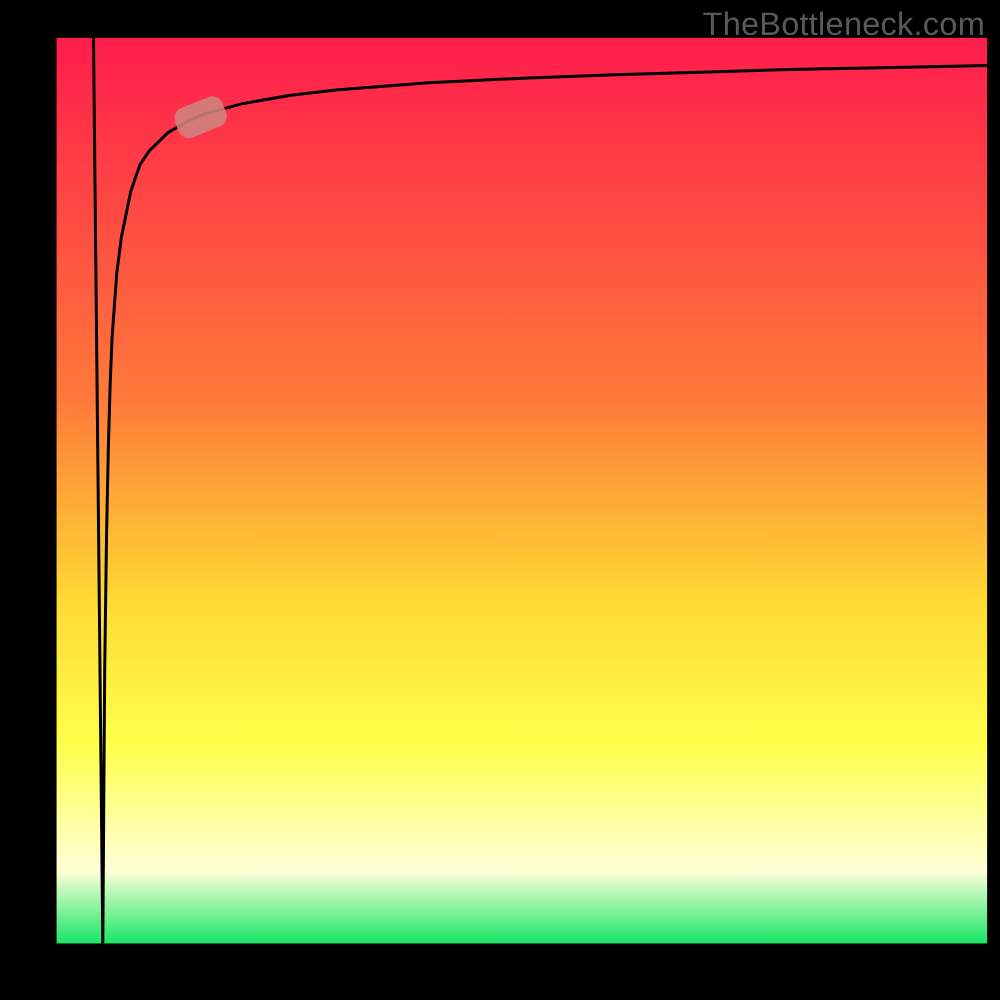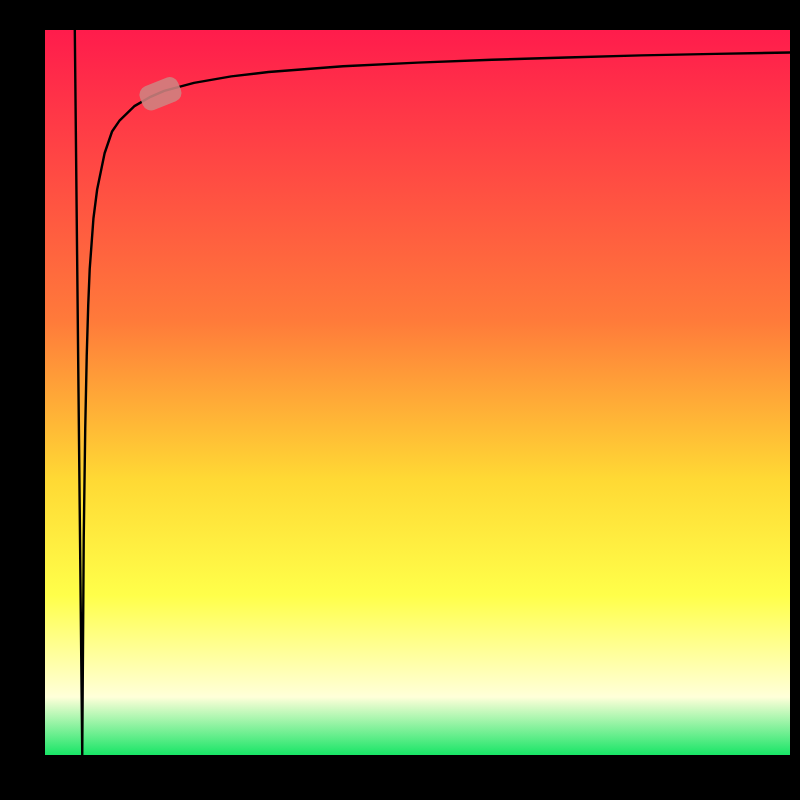--- a/index.html
+++ b/index.html
@@ -39,20 +39,21 @@
     display: block;
     width: 100%;
     height: 100%;
   }
 </style>
 </head>
 <body>
 
 <div class="frame">
 
+  <div class="watermark">TheBottleneck.com</div>
 
   <div class="plot-area">
     <svg viewBox="0 0 745 725" preserveAspectRatio="none">
       <defs>
         <linearGradient id="bg-grad" x1="0" y1="0" x2="0" y2="1">
           <stop offset="0" stop-color="#ff1c4c"></stop>
           <stop offset="0.40" stop-color="#ff7a3a"></stop>
           <stop offset="0.62" stop-color="#ffd934"></stop>
           <stop offset="0.78" stop-color="#ffff4a"></stop>
           <stop offset="0.92" stop-color="#ffffd9"></stop>

